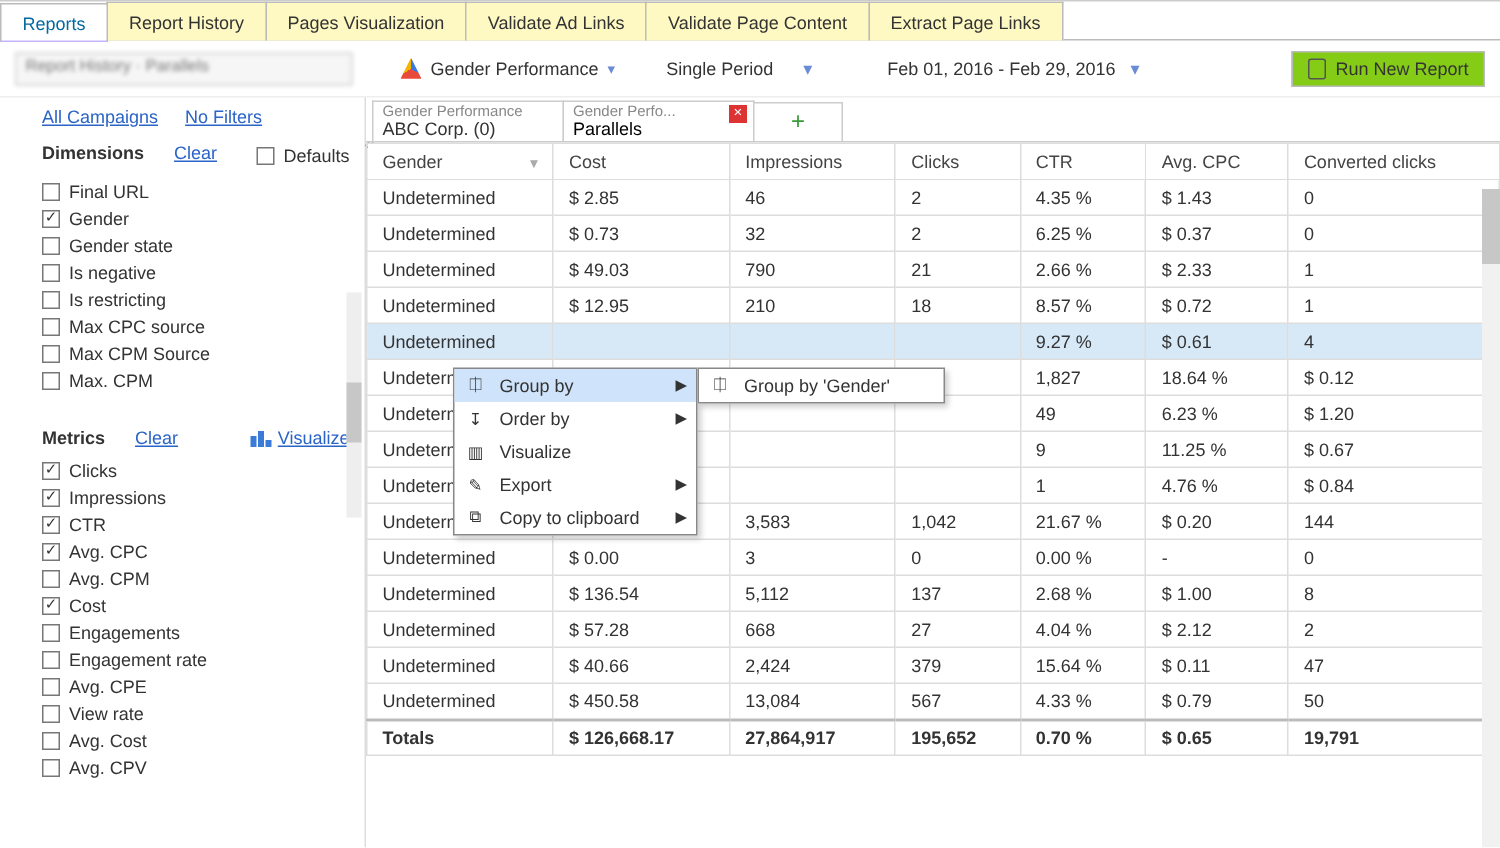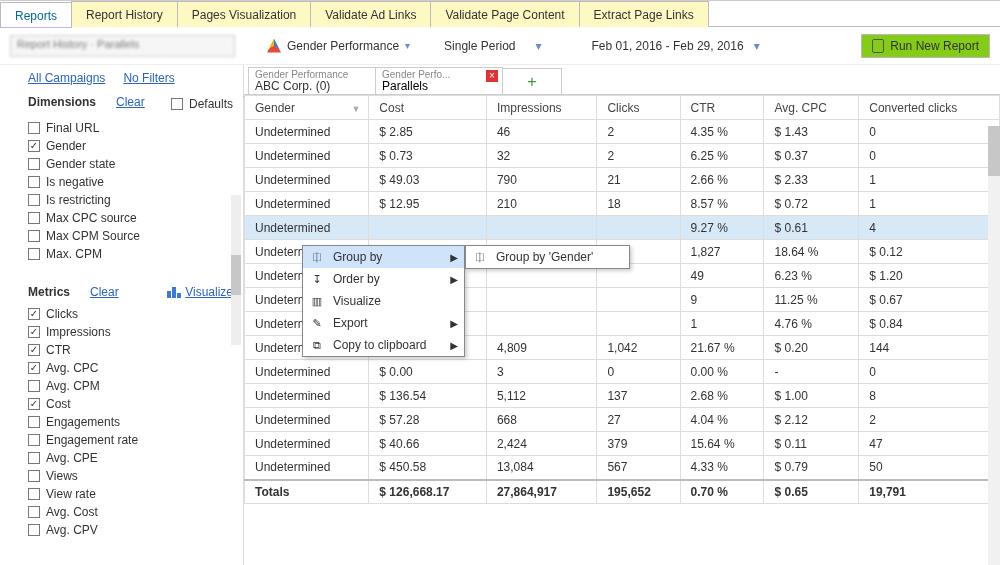--- a/index.html
+++ b/index.html
@@ -197,24 +197,20 @@
             <span class="cb"></span>
             <span>Engagements</span>
           </label>
           <label class="checkline">
             <span class="cb"></span>
             <span>Engagement rate</span>
           </label>
           <label class="checkline">
             <span class="cb"></span>
             <span>Avg. CPE</span>
-          </label>
-          <label class="checkline">
-            <span class="cb"></span>
-            <span>Views</span>
           </label>
           <label class="checkline">
             <span class="cb"></span>
             <span>View rate</span>
           </label>
           <label class="checkline">
             <span class="cb"></span>
             <span>Avg. Cost</span>
           </label>
           <label class="checkline">
@@ -322,21 +318,21 @@
                 <td></td>
                 <td></td>
                 <td></td>
                 <td>1</td>
                 <td>4.76 %</td>
                 <td>$ 0.84</td>
               </tr>
               <tr>
                 <td>Undetermined</td>
                 <td>$ 205.46</td>
-                <td>4,809</td>
+                <td>3,583</td>
                 <td>1,042</td>
                 <td>21.67 %</td>
                 <td>$ 0.20</td>
                 <td>144</td>
               </tr>
               <tr>
                 <td>Undetermined</td>
                 <td>$ 0.00</td>
                 <td>3</td>
                 <td>0</td>

